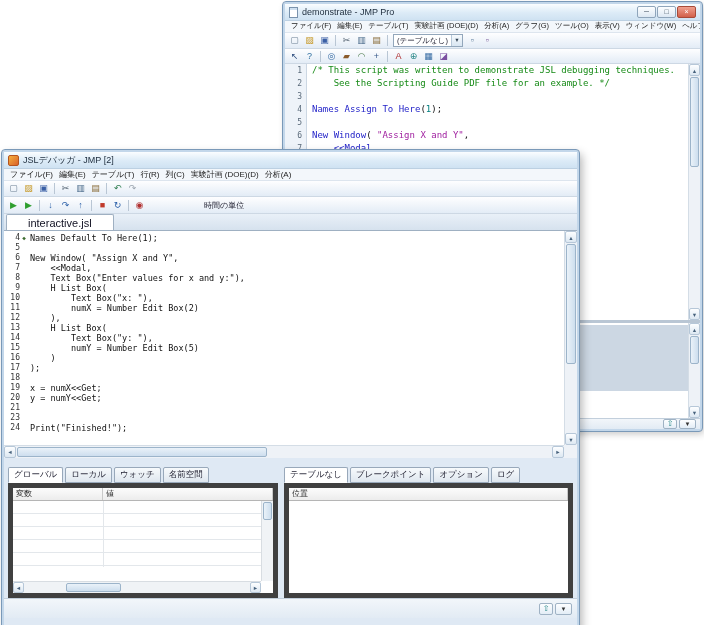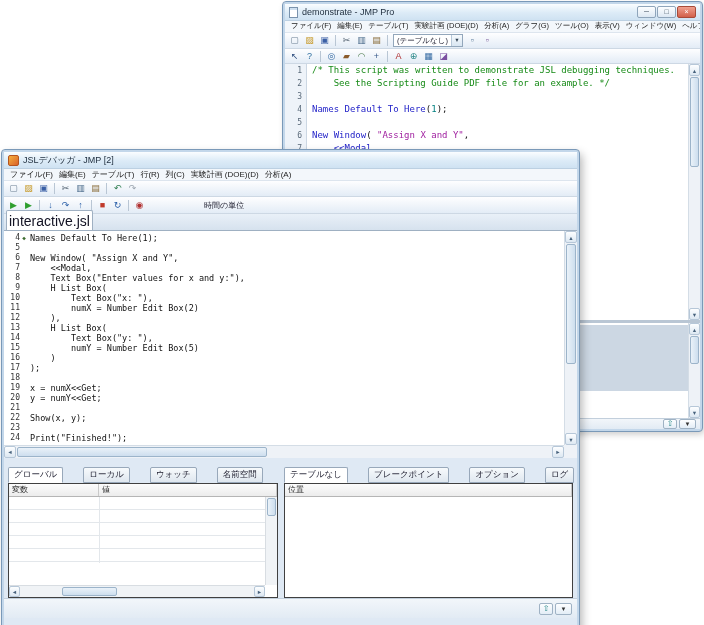--- a/index.html
+++ b/index.html
@@ -29,21 +29,21 @@
   .icon-strip{display:flex;align-items:center;gap:2px}
   .tbicon{width:13px;height:13px;font-size:9px;line-height:13px;text-align:center;flex:none}
   .tbicon.sep{width:1px;height:11px;background:#b9c6d4;margin:0 2px;font-size:0}
   .tb-label{font-size:8px;color:#223;margin-left:58px;white-space:nowrap}
   .combo{display:flex;align-items:center;height:13px;background:#fff;border:1px solid #93a7bb;margin:0 3px;font-size:7.5px}
   .combo-text{padding:8px 3px;color:#223;white-space:nowrap}
   .combo-arrow{width:11px;height:100%;font-size:5.5px;line-height:11px;text-align:center;color:#345;
     background:linear-gradient(#f6fafd,#d9e6f2);border-left:1px solid #b6c7d8}
 
   .tabstrip{background:linear-gradient(#e9f0f8,#d6e2ee);border-bottom:1px solid #9fb0c2;display:flex;align-items:flex-end;padding:0 2px}
-  .doc-tab{background:#fff;border:1px solid #9fb0c2;border-bottom:none;border-radius:2px 2px 0 0;padding:2px 2px 1px;font-size:14px;color:#112}
+  .doc-tab{background:#fff;border:1px solid #9fb0c2;border-bottom:none;border-radius:2px 2px 0 0;padding:2px 21px 1px;font-size:11px;color:#112}
 
   #jmp-editor{background:#fff;font-family:"DejaVu Sans Mono","Liberation Mono",monospace;font-size:9px;overflow:hidden}
   #jmp-editor .code-line{display:flex;height:13px;line-height:13px;white-space:pre}
   #jmp-editor .gutter{flex:none;width:22px;text-align:right;padding-right:4px;background:#eef3f9;border-right:1px solid #ccd7e3;color:#5a6a7a;font-size:8px}
   #jmp-editor .code-text{padding-left:5px}
   .c-com{color:#168a16}.c-str{color:#a021a0}.c-num{color:#007f7f}.c-kw{color:#2323c8}
 
   .splitter{background:#b9c6d4}
 
   #jmp-log{background:#fff;font-family:"DejaVu Sans Mono","Liberation Mono",monospace;font-size:6.5px;overflow:hidden;padding:2px 0 0 3px}
@@ -62,25 +62,25 @@
   .sarr{flex:none;height:12px;font-size:5.5px;line-height:12px;text-align:center;color:#46617c;
     background:linear-gradient(#fdfeff,#dde8f2);border:1px solid #b6c7d8;border-radius:2px}
   .harr{flex:none;width:12px;height:100%;font-size:5.5px;line-height:11px;text-align:center;color:#46617c;
     background:linear-gradient(#fdfeff,#dde8f2);border:1px solid #b6c7d8;border-radius:2px}
   .vtrack{flex:1;position:relative}
   .htrack{flex:1;position:relative}
   .vthumb{position:absolute;left:1px;right:1px;top:1px;border:1px solid #9cb4ca;border-radius:2px;background:linear-gradient(90deg,#eaf2f9,#cddeee)}
   .hthumb{position:absolute;top:1px;bottom:1px;border:1px solid #9cb4ca;border-radius:2px;background:linear-gradient(#eaf2f9,#cddeee)}
   .scorner{background:#eef2f7}
 
-  .panel-tabs{display:flex;align-items:flex-end;gap:20px;height:16px}
+  .panel-tabs{display:flex;align-items:flex-end;gap:2px;height:16px}
   .ptab{padding:1px 5px;border:1px solid #98a8ba;background:linear-gradient(#f7fafc,#dfe7ef);font-size:8.5px;border-radius:2px 2px 0 0;color:#223;white-space:nowrap}
   .ptab.active{background:#fff;border-bottom-color:#fff}
 
-  .dtable{background:#fff;border:1px solid #404040;position:absolute}
+  .dtable{background:#fff;border:5px solid #404040;position:absolute}
   .thead{display:flex;height:13px;border-bottom:1px solid #b5b5b5;background:linear-gradient(#fcfcfc,#ececec);font-size:8px;color:#222}
   .th{padding:0 3px;border-right:1px solid #c9c9c9;line-height:12px;white-space:nowrap}
   .col-var{width:90px;flex:none}
   .col-val{flex:1}
   .col-full{flex:1}
   .trow{height:13px;line-height:13px;font-size:8.5px;padding:0 3px;border-bottom:1px solid #e6e6e6;white-space:nowrap}
   .grid-rows{position:absolute;left:0;top:13px;right:12px;bottom:12px;
     background:repeating-linear-gradient(to bottom,#fff 0 12px,#e3e7eb 12px 13px);background-size:100% 66px;background-repeat:no-repeat}
   .grid-rows::before{content:"";position:absolute;left:90px;top:0;width:1px;height:66px;background:#e3e7eb}
   .tbl-vscroll{position:absolute;top:13px;right:0;bottom:12px;width:12px;background:#f0f3f6;border-left:1px solid #d8dde2}
@@ -163,21 +163,21 @@
   </div>
 
   <div class="abs" id="jmp-editor" style="top:60px;left:0;right:12px;height:256px">
 
       <div class="code-line"><span class="gutter">1</span><span class="code-text"><span class="c-com">/* This script was written to demonstrate JSL debugging techniques.</span></span></div>
 
       <div class="code-line"><span class="gutter">2</span><span class="code-text"><span class="c-com">    See the Scripting Guide PDF file for an example. */</span></span></div>
 
       <div class="code-line"><span class="gutter">3</span><span class="code-text"></span></div>
 
-      <div class="code-line"><span class="gutter">4</span><span class="code-text"><span class="c-kw">Names Default To Here</span><span>(</span><span class="c-num">1</span><span>)</span><span>;</span></span></div>
+      <div class="code-line"><span class="gutter">4</span><span class="code-text"><span class="c-kw">Names Assign To Here</span><span>(</span><span class="c-num">1</span><span>)</span><span>;</span></span></div>
 
       <div class="code-line"><span class="gutter">5</span><span class="code-text"></span></div>
 
       <div class="code-line"><span class="gutter">6</span><span class="code-text"><span class="c-kw">New Window</span><span>(</span><span> </span><span class="c-str">"Assign X and Y"</span><span>,</span></span></div>
 
       <div class="code-line"><span class="gutter">7</span><span class="code-text"><span> </span><span> </span><span> </span><span> </span><span class="c-kw">&lt;&lt;Modal</span><span>,</span></span></div>
 
       <div class="code-line"><span class="gutter">8</span><span class="code-text"><span> </span><span> </span><span> </span><span> </span><span class="c-kw">Text Box</span><span>(</span><span class="c-str">"Enter values for x and y:"</span><span>)</span><span>,</span></span></div>
 
       <div class="code-line"><span class="gutter">9</span><span class="code-text"><span> </span><span> </span><span> </span><span> </span><span class="c-kw">H List Box</span><span>(</span></span></div>
@@ -346,21 +346,20 @@
       <div class="code-line"><span class="gutter">17</span><span class="dmarker"></span><span class="code-text">);</span></div>
 
       <div class="code-line"><span class="gutter">18</span><span class="dmarker"></span><span class="code-text"></span></div>
 
       <div class="code-line"><span class="gutter">19</span><span class="dmarker"></span><span class="code-text">x = numX&lt;&lt;Get;</span></div>
 
       <div class="code-line"><span class="gutter">20</span><span class="dmarker"></span><span class="code-text">y = numY&lt;&lt;Get;</span></div>
 
       <div class="code-line"><span class="gutter">21</span><span class="dmarker"></span><span class="code-text"></span></div>
 
-      <div class="code-line"><span class="gutter">22</span><span class="dmarker"></span><span class="code-text">Show(x, y);</span></div>
 
       <div class="code-line"><span class="gutter">23</span><span class="dmarker"></span><span class="code-text"></span></div>
 
       <div class="code-line"><span class="gutter">24</span><span class="dmarker"></span><span class="code-text">Print("Finished!");</span></div>
     </div>
   <div class="vscroll abs" style="top:79px;right:0;width:13px;height:214px">
     <span class="sarr">▲</span>
     <span class="vtrack">
         <span class="vthumb" style="height:120px"></span>
       </span>

